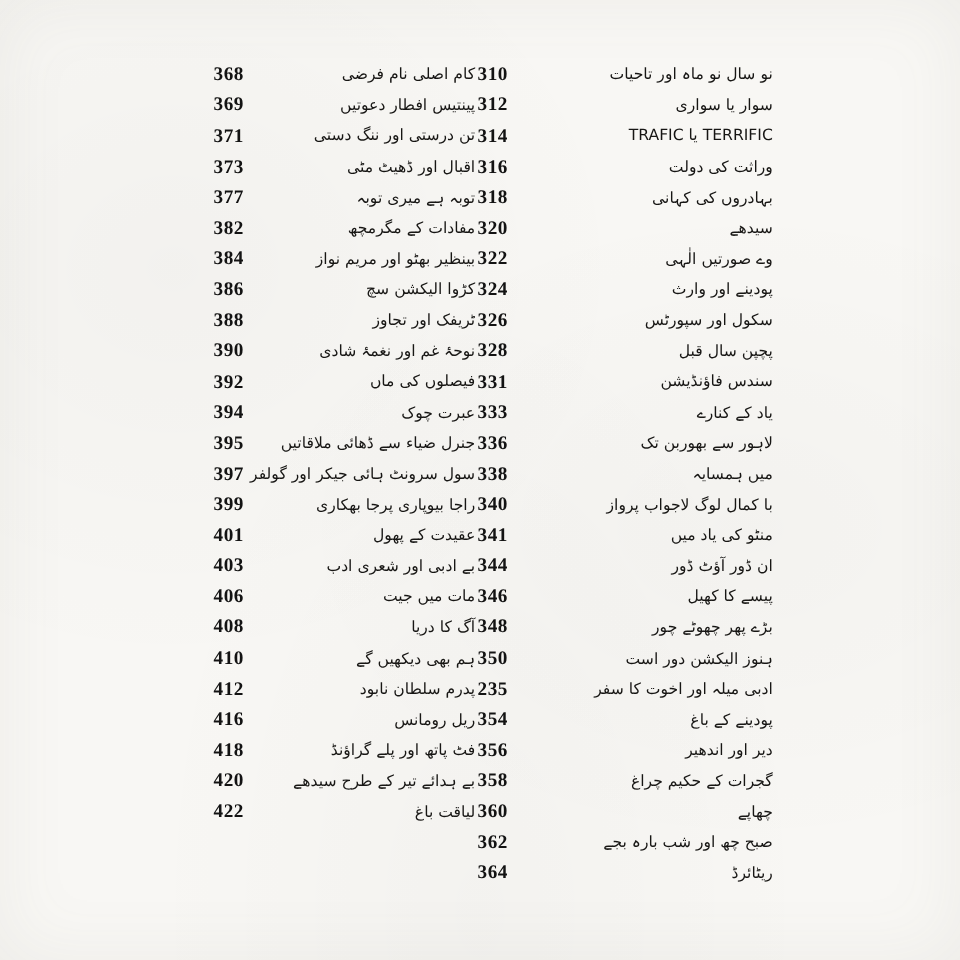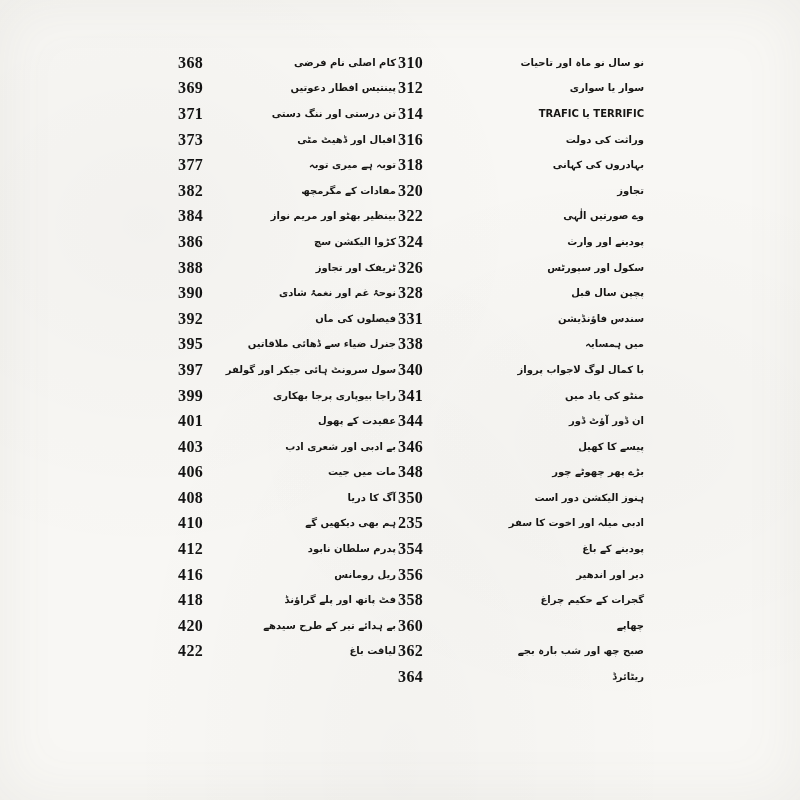--- a/index.html
+++ b/index.html
@@ -47,22 +47,22 @@
     font-weight: 700;
     font-size: 16px;
     color: #131313;
     letter-spacing: 0.4px;
     flex: 0 0 auto;
   }
   .entry-title {
     direction: rtl;
     unicode-bidi: plaintext;
     font-family: "DejaVu Sans", sans-serif;
-    font-weight: 700;
-    font-size: 10px;
+    font-weight: 400;
+    font-size: 13px;
     color: #171614;
     flex: 0 0 auto;
     max-width: 100%;
     overflow: visible;
     line-height: 1;
   }
 </style>
 </head>
 <body>
 
@@ -90,21 +90,21 @@
         <span class="entry-title">وراثت کی دولت</span>
       </div>
 
       <div class="toc-row">
         <span class="page-num">318</span>
         <span class="entry-title">بہادروں کی کہانی</span>
       </div>
 
       <div class="toc-row">
         <span class="page-num">320</span>
-        <span class="entry-title">تجاوز</span>
+        <span class="entry-title">سیدھے</span>
       </div>
 
       <div class="toc-row">
         <span class="page-num">322</span>
         <span class="entry-title">وے صورتیں الٰہی</span>
       </div>
 
       <div class="toc-row">
         <span class="page-num">324</span>
         <span class="entry-title">پودینے اور وارث</span>
@@ -118,21 +118,29 @@
       <div class="toc-row">
         <span class="page-num">328</span>
         <span class="entry-title">پچپن سال قبل</span>
       </div>
 
       <div class="toc-row">
         <span class="page-num">331</span>
         <span class="entry-title">سندس فاؤنڈیشن</span>
       </div>
 
-
+      <div class="toc-row">
+        <span class="page-num">333</span>
+        <span class="entry-title">یاد کے کنارے</span>
+      </div>
+
+      <div class="toc-row">
+        <span class="page-num">336</span>
+        <span class="entry-title">لاہور سے بھوربن تک</span>
+      </div>
 
       <div class="toc-row">
         <span class="page-num">338</span>
         <span class="entry-title">میں ہمسایہ</span>
       </div>
 
       <div class="toc-row">
         <span class="page-num">340</span>
         <span class="entry-title">با کمال لوگ لاجواب پرواز</span>
       </div>
@@ -251,20 +259,24 @@
       <div class="toc-row">
         <span class="page-num">390</span>
         <span class="entry-title">نوحۂ غم اور نغمۂ شادی</span>
       </div>
 
       <div class="toc-row">
         <span class="page-num">392</span>
         <span class="entry-title">فیصلوں کی ماں</span>
       </div>
 
+      <div class="toc-row">
+        <span class="page-num">394</span>
+        <span class="entry-title">عبرت چوک</span>
+      </div>
 
       <div class="toc-row">
         <span class="page-num">395</span>
         <span class="entry-title">جنرل ضیاء سے ڈھائی ملاقاتیں</span>
       </div>
 
       <div class="toc-row">
         <span class="page-num">397</span>
         <span class="entry-title">سول سرونٹ ہائی جیکر اور گولفر</span>
       </div>

